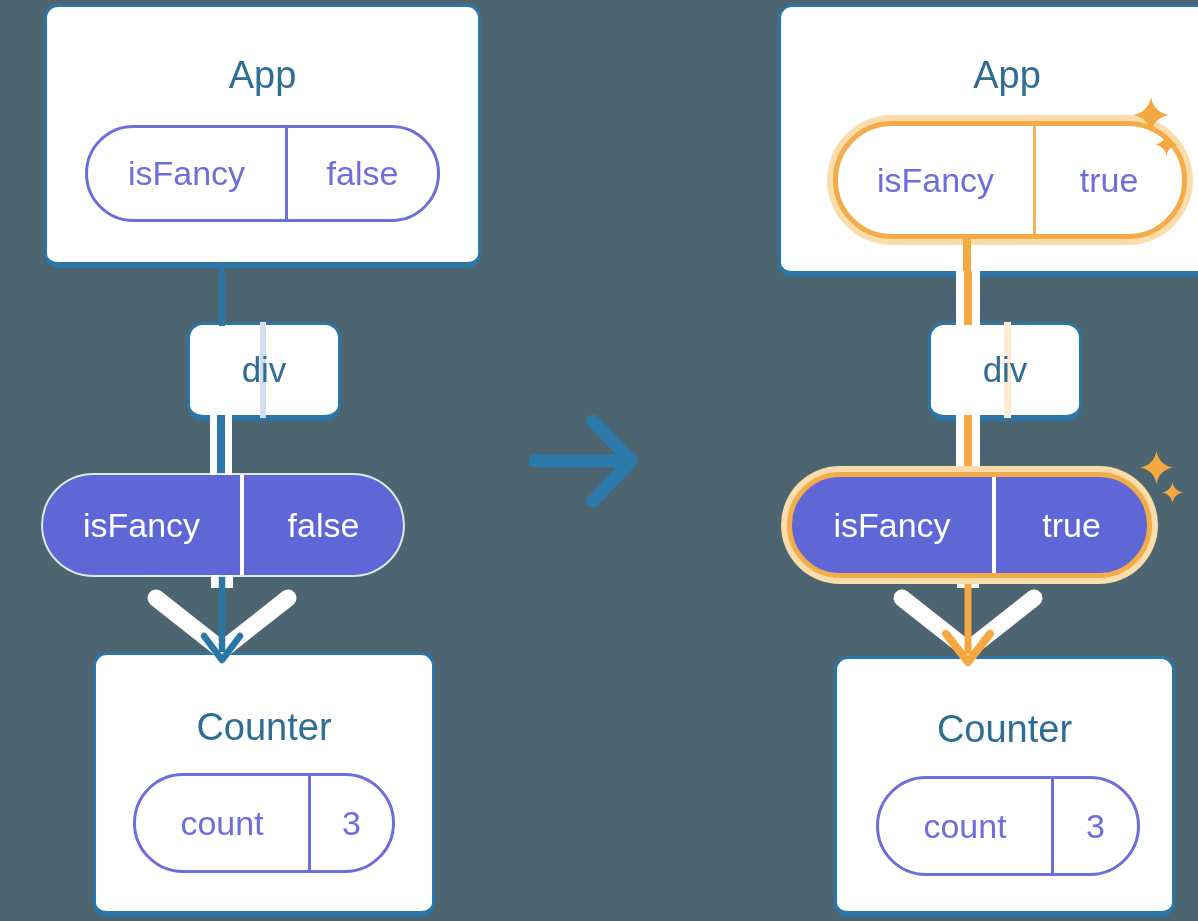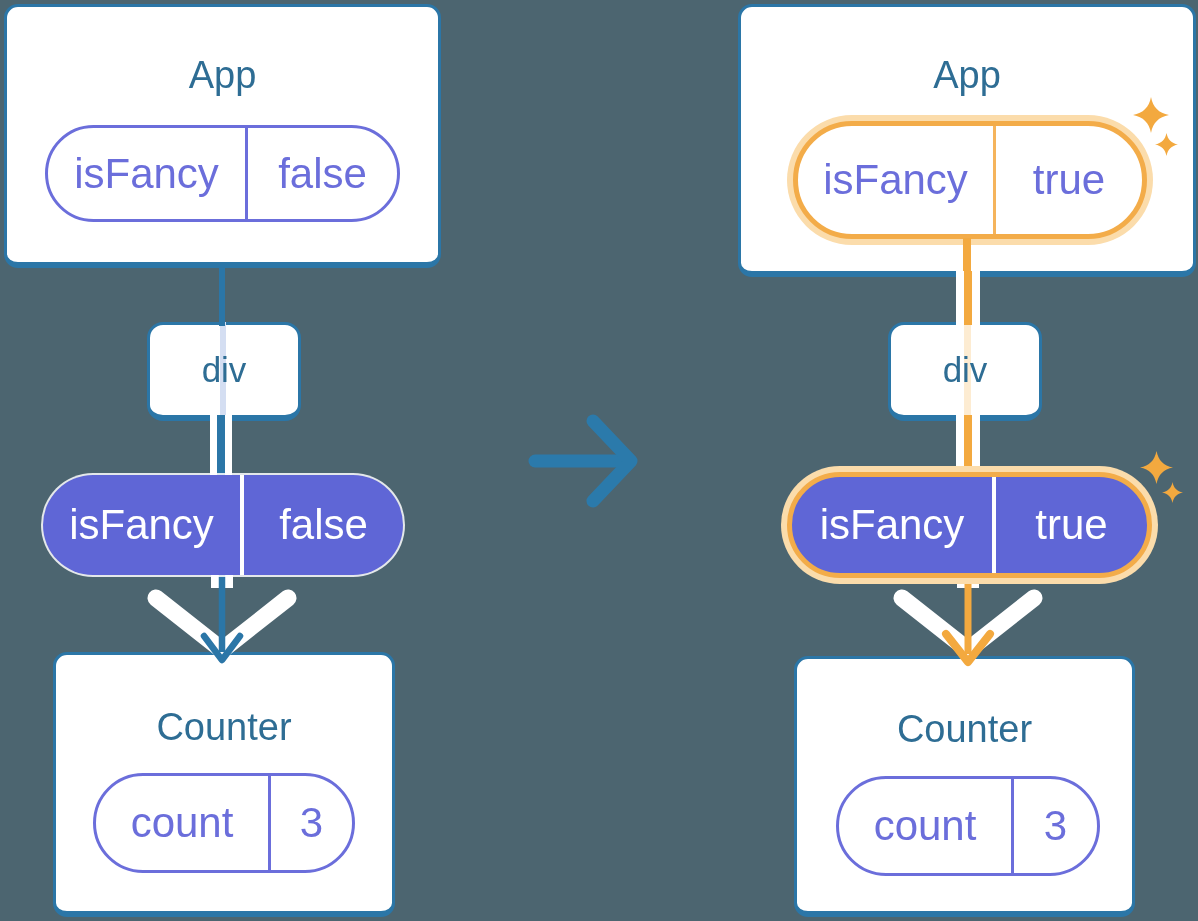--- a/index.html
+++ b/index.html
@@ -9,38 +9,39 @@
     font-family:"Liberation Sans", sans-serif;
   }
   
   .card{
     position:absolute;box-sizing:border-box;
     background:#ffffff;
     border:3px solid #2b76a7;
     border-bottom-width:6px;
     border-radius:14px;
     z-index:1;
+    margin-left:40px;
   }
   .card-title{
     position:absolute;left:0;right:0;text-align:center;
     color:#2e6d94;font-size:38px;font-weight:500;line-height:44px;
   }
   .div-card{border-radius:16px;}
   .div-label{
     position:absolute;inset:0;display:flex;align-items:center;justify-content:center;
     color:#2e6d94;font-size:35px;font-weight:500;z-index:2;
   }
   
   .pill{
     position:absolute;box-sizing:border-box;display:flex;
     border-radius:60px;overflow:hidden;
   }
   .pill .cell{
     display:flex;align-items:center;justify-content:center;
-    font-size:42px;box-sizing:border-box;
+    font-size:34px;box-sizing:border-box;
   }
   .pill-outline{border:3px solid #6b6edb;background:#ffffff;}
   .pill-outline .cell{color:#6b6edb;}
   .pill-outline .cell.key{border-right:3px solid #6b6edb;}
   .pill-solid{background:#5f66d6;z-index:3;box-shadow:0 0 0 2px rgba(255,255,255,.85);}
   .pill-solid .cell{color:#ffffff;}
   .pill-solid .cell.key{border-right:4px solid #ffffff;}
   .pill-fancy-outline{
     border:5px solid #f3ac49;background:#ffffff;
     box-shadow:0 0 0 6px #fbdcab;

